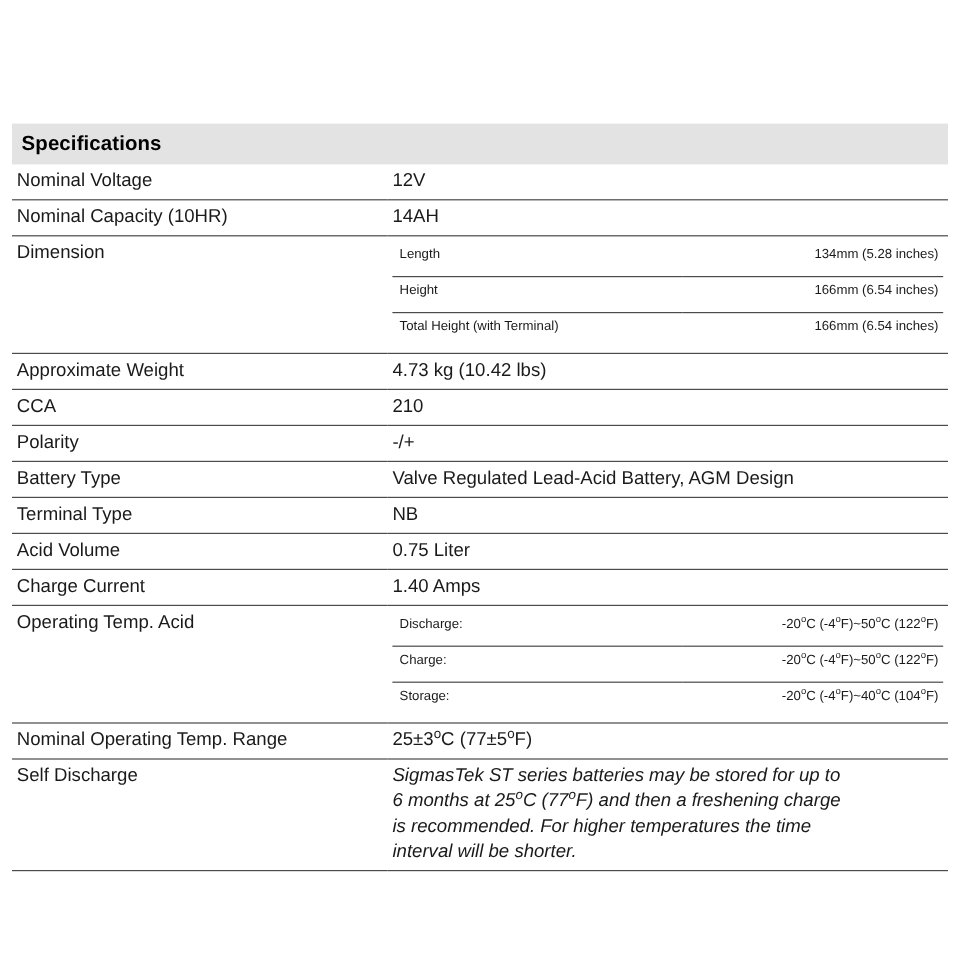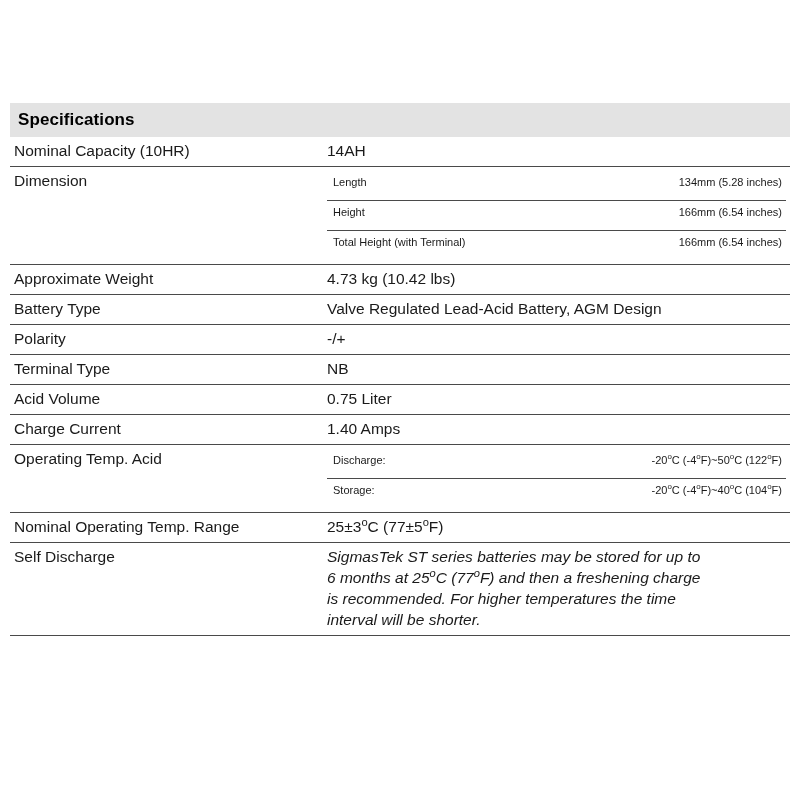--- a/index.html
+++ b/index.html
@@ -100,20 +100,24 @@
 
 <div id="page">
 
   <div class="spec-wrap">
 
     <div class="spec-header">Specifications</div>
 
     <table class="spec">
       <tbody>
 
+        <tr>
+          <td class="label">Nominal Voltage</td>
+          <td class="value">12V</td>
+        </tr>
 
         <tr>
           <td class="label">Nominal Capacity (10HR)</td>
           <td class="value">14AH</td>
         </tr>
 
         <tr>
           <td class="label">Dimension</td>
           <td class="nest">
             <table class="inner">
@@ -133,29 +137,33 @@
               </tbody>
             </table>
           </td>
         </tr>
 
         <tr>
           <td class="label">Approximate Weight</td>
           <td class="value">4.73 kg (10.42 lbs)</td>
         </tr>
 
+        <tr>
+          <td class="label">CCA</td>
+          <td class="value">210</td>
+        </tr>
+
+        <tr>
+          <td class="label">Polarity</td>
+          <td class="value">-/+</td>
+        </tr>
 
         <tr>
           <td class="label">Battery Type</td>
           <td class="value">Valve Regulated Lead-Acid Battery, AGM Design</td>
-        </tr>
-
-        <tr>
-          <td class="label">Polarity</td>
-          <td class="value">-/+</td>
         </tr>
 
         <tr>
           <td class="label">Terminal Type</td>
           <td class="value">NB</td>
         </tr>
 
         <tr>
           <td class="label">Acid Volume</td>
           <td class="value">0.75 Liter</td>
@@ -166,20 +174,24 @@
           <td class="value">1.40 Amps</td>
         </tr>
 
         <tr>
           <td class="label">Operating Temp. Acid</td>
           <td class="nest">
             <table class="inner">
               <tbody>
                 <tr>
                   <td class="sub-label">Discharge:</td>
+                  <td class="sub-value"><span>-20</span><sup>o</sup><span>C (-4</span><sup>o</sup><span>F)~50</span><sup>o</sup><span>C (122</span><sup>o</sup><span>F)</span></td>
+                </tr>
+                <tr>
+                  <td class="sub-label">Charge:</td>
                   <td class="sub-value"><span>-20</span><sup>o</sup><span>C (-4</span><sup>o</sup><span>F)~50</span><sup>o</sup><span>C (122</span><sup>o</sup><span>F)</span></td>
                 </tr>
                 <tr>
                   <td class="sub-label">Storage:</td>
                   <td class="sub-value"><span>-20</span><sup>o</sup><span>C (-4</span><sup>o</sup><span>F)~40</span><sup>o</sup><span>C (104</span><sup>o</sup><span>F)</span></td>
                 </tr>
               </tbody>
             </table>
           </td>
         </tr>

